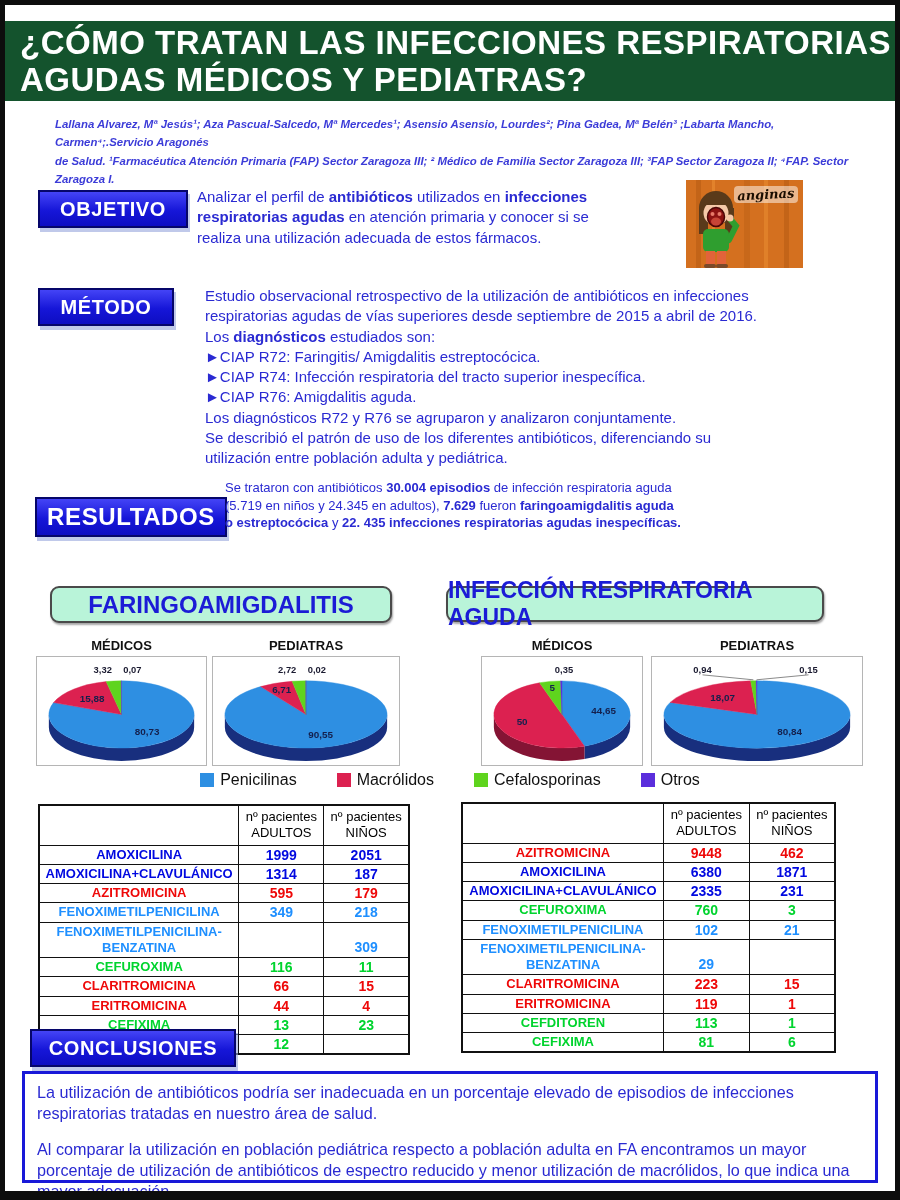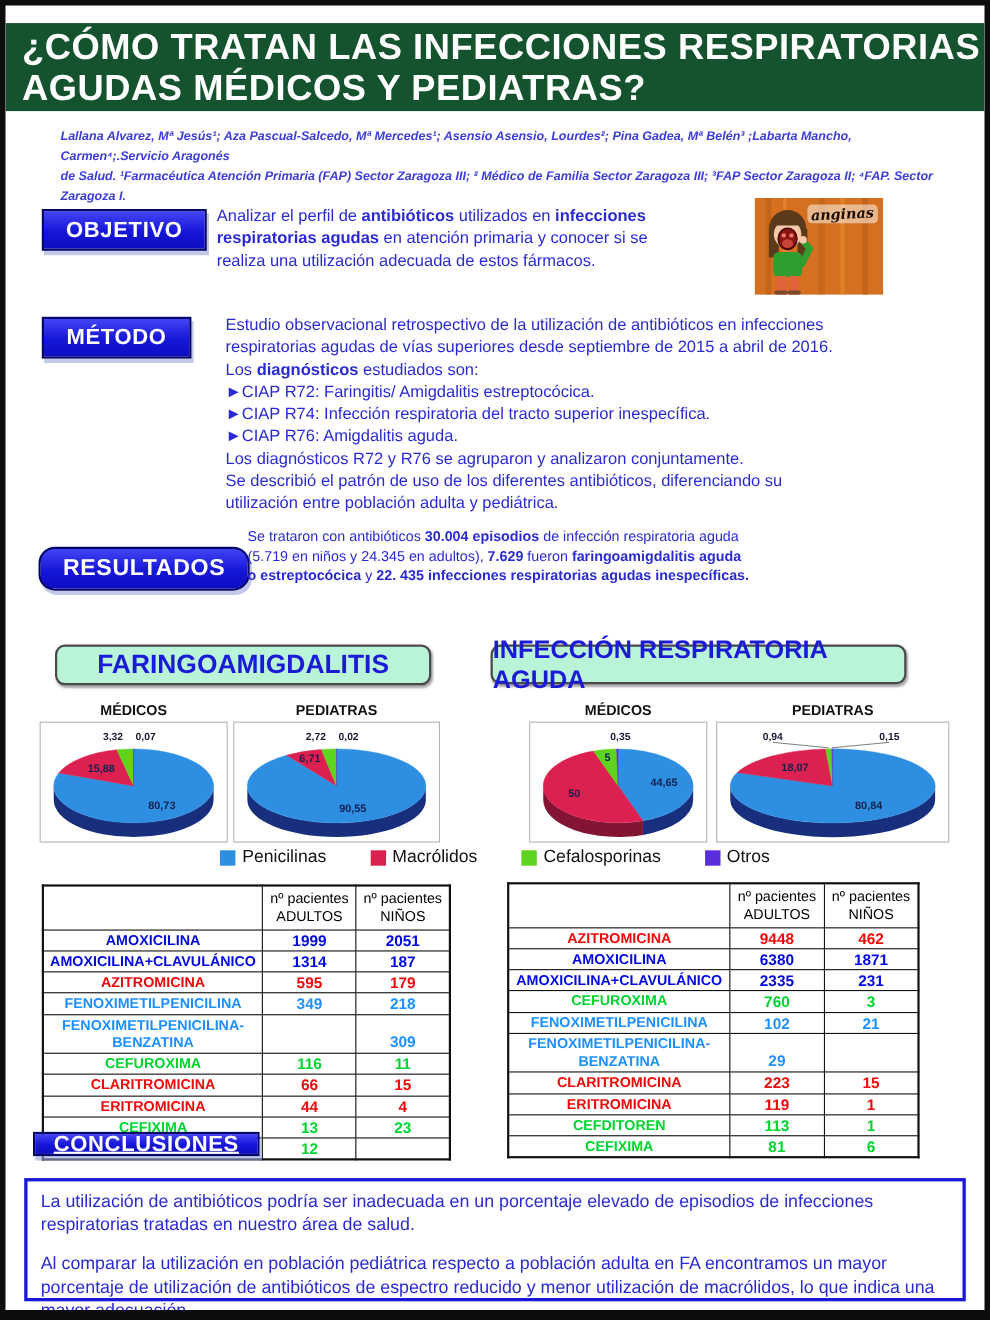--- a/index.html
+++ b/index.html
@@ -123,21 +123,21 @@
       <div>respiratorias agudas de vías superiores desde septiembre de 2015 a abril de 2016.</div>
       <div>Los <b>diagnósticos</b> estudiados son:</div>
       <div>►CIAP R72: Faringitis/ Amigdalitis estreptocócica.</div>
       <div>►CIAP R74: Infección respiratoria del tracto superior inespecífica.</div>
       <div>►CIAP R76: Amigdalitis aguda.</div>
       <div>Los diagnósticos R72 y R76 se agruparon y analizaron conjuntamente.</div>
       <div>Se describió el patrón de uso de los diferentes antibióticos, diferenciando su</div>
       <div>utilización entre población adulta y pediátrica.</div>
     </div>
 
-  <div class="sec-label" style="left:30px; top:492px; width:192px; height:40px; font-size:21px;border-radius:15px;">RESULTADOS</div>
+  <div class="sec-label" style="left:30px; top:492px; width:192px; height:40px; font-size:24px;">RESULTADOS</div>
   <div class="rich" style="left:220px; top:474px; width:665px; font-size:13px;">
       <div>Se trataron con antibióticos <b>30.004 episodios</b> de infección respiratoria aguda</div>
       <div>(5.719 en niños y 24.345 en adultos), <b>7.629</b> fueron <b>faringoamigdalitis aguda</b></div>
       <div><b>o estreptocócica</b> y <b>22. 435 infecciones respiratorias agudas inespecíficas.</b></div>
     </div>
 
   <div class="group-header" style="left:45px; top:581px; width:342px; height:37px; font-size:24px;">FARINGOAMIGDALITIS</div>
   <div class="group-header" style="left:441px; top:581px; width:378px; height:36px; font-size:23px;">INFECCIÓN RESPIRATORIA AGUDA</div>
 
   <div class="chart-slot" style="left:31px; width:171px;">
@@ -357,19 +357,19 @@
           </tr>
           <tr>
             <td class="name c-green">CEFIXIMA</td>
             <td class="num c-green">81</td>
             <td class="num c-green">6</td>
           </tr>
         </tbody>
     </table>
   </div>
 
-  <div class="sec-label" style="left:25px; top:1024px; width:206px; height:22px;text-decoration:underline;">CONCLUSIONES</div>
+  <div class="sec-label" style="left:25px; top:1024px; width:206px; height:38px;">CONCLUSIONES</div>
   <div class="conclusions-box">
     <p>La utilización de antibióticos podría ser inadecuada en un porcentaje elevado de episodios de infecciones respiratorias tratadas en nuestro área de salud.</p>
     <p>Al comparar la utilización en población pediátrica respecto a población adulta en FA encontramos un mayor porcentaje de utilización de antibióticos de espectro reducido y menor utilización de macrólidos, lo que indica una mayor adecuación.</p>
   </div>
 
 </div>
 
 </body></html>

